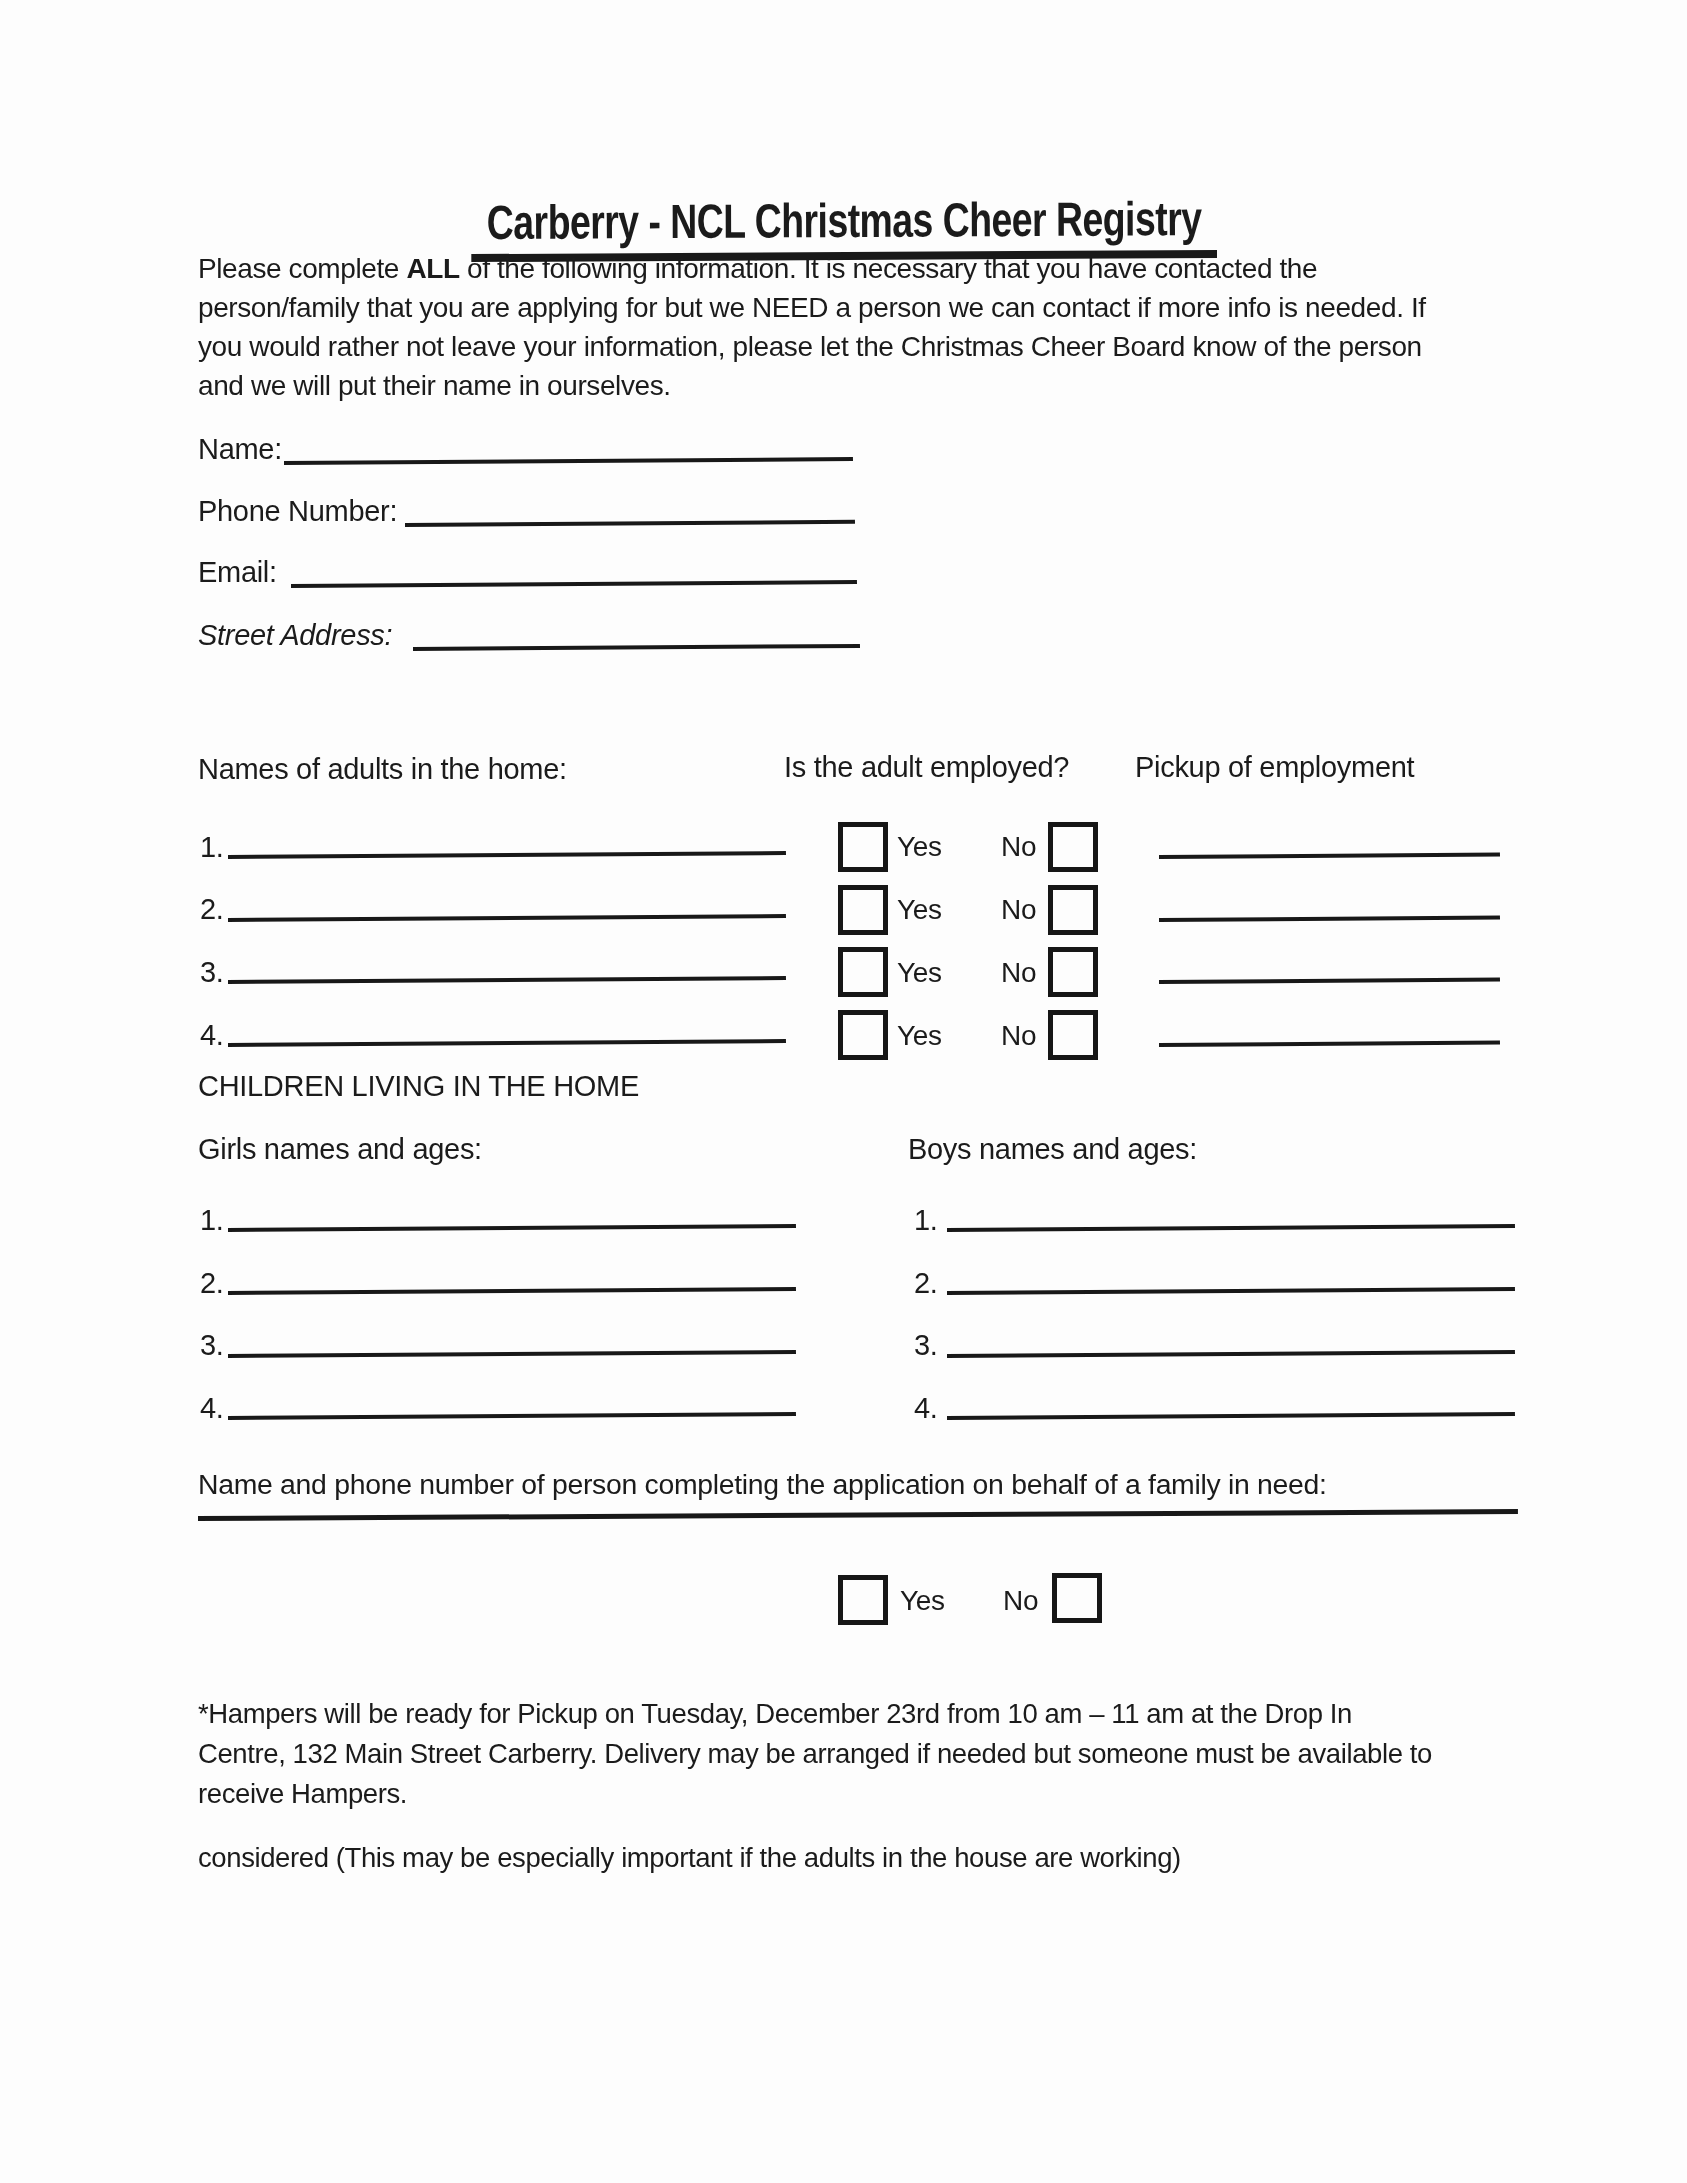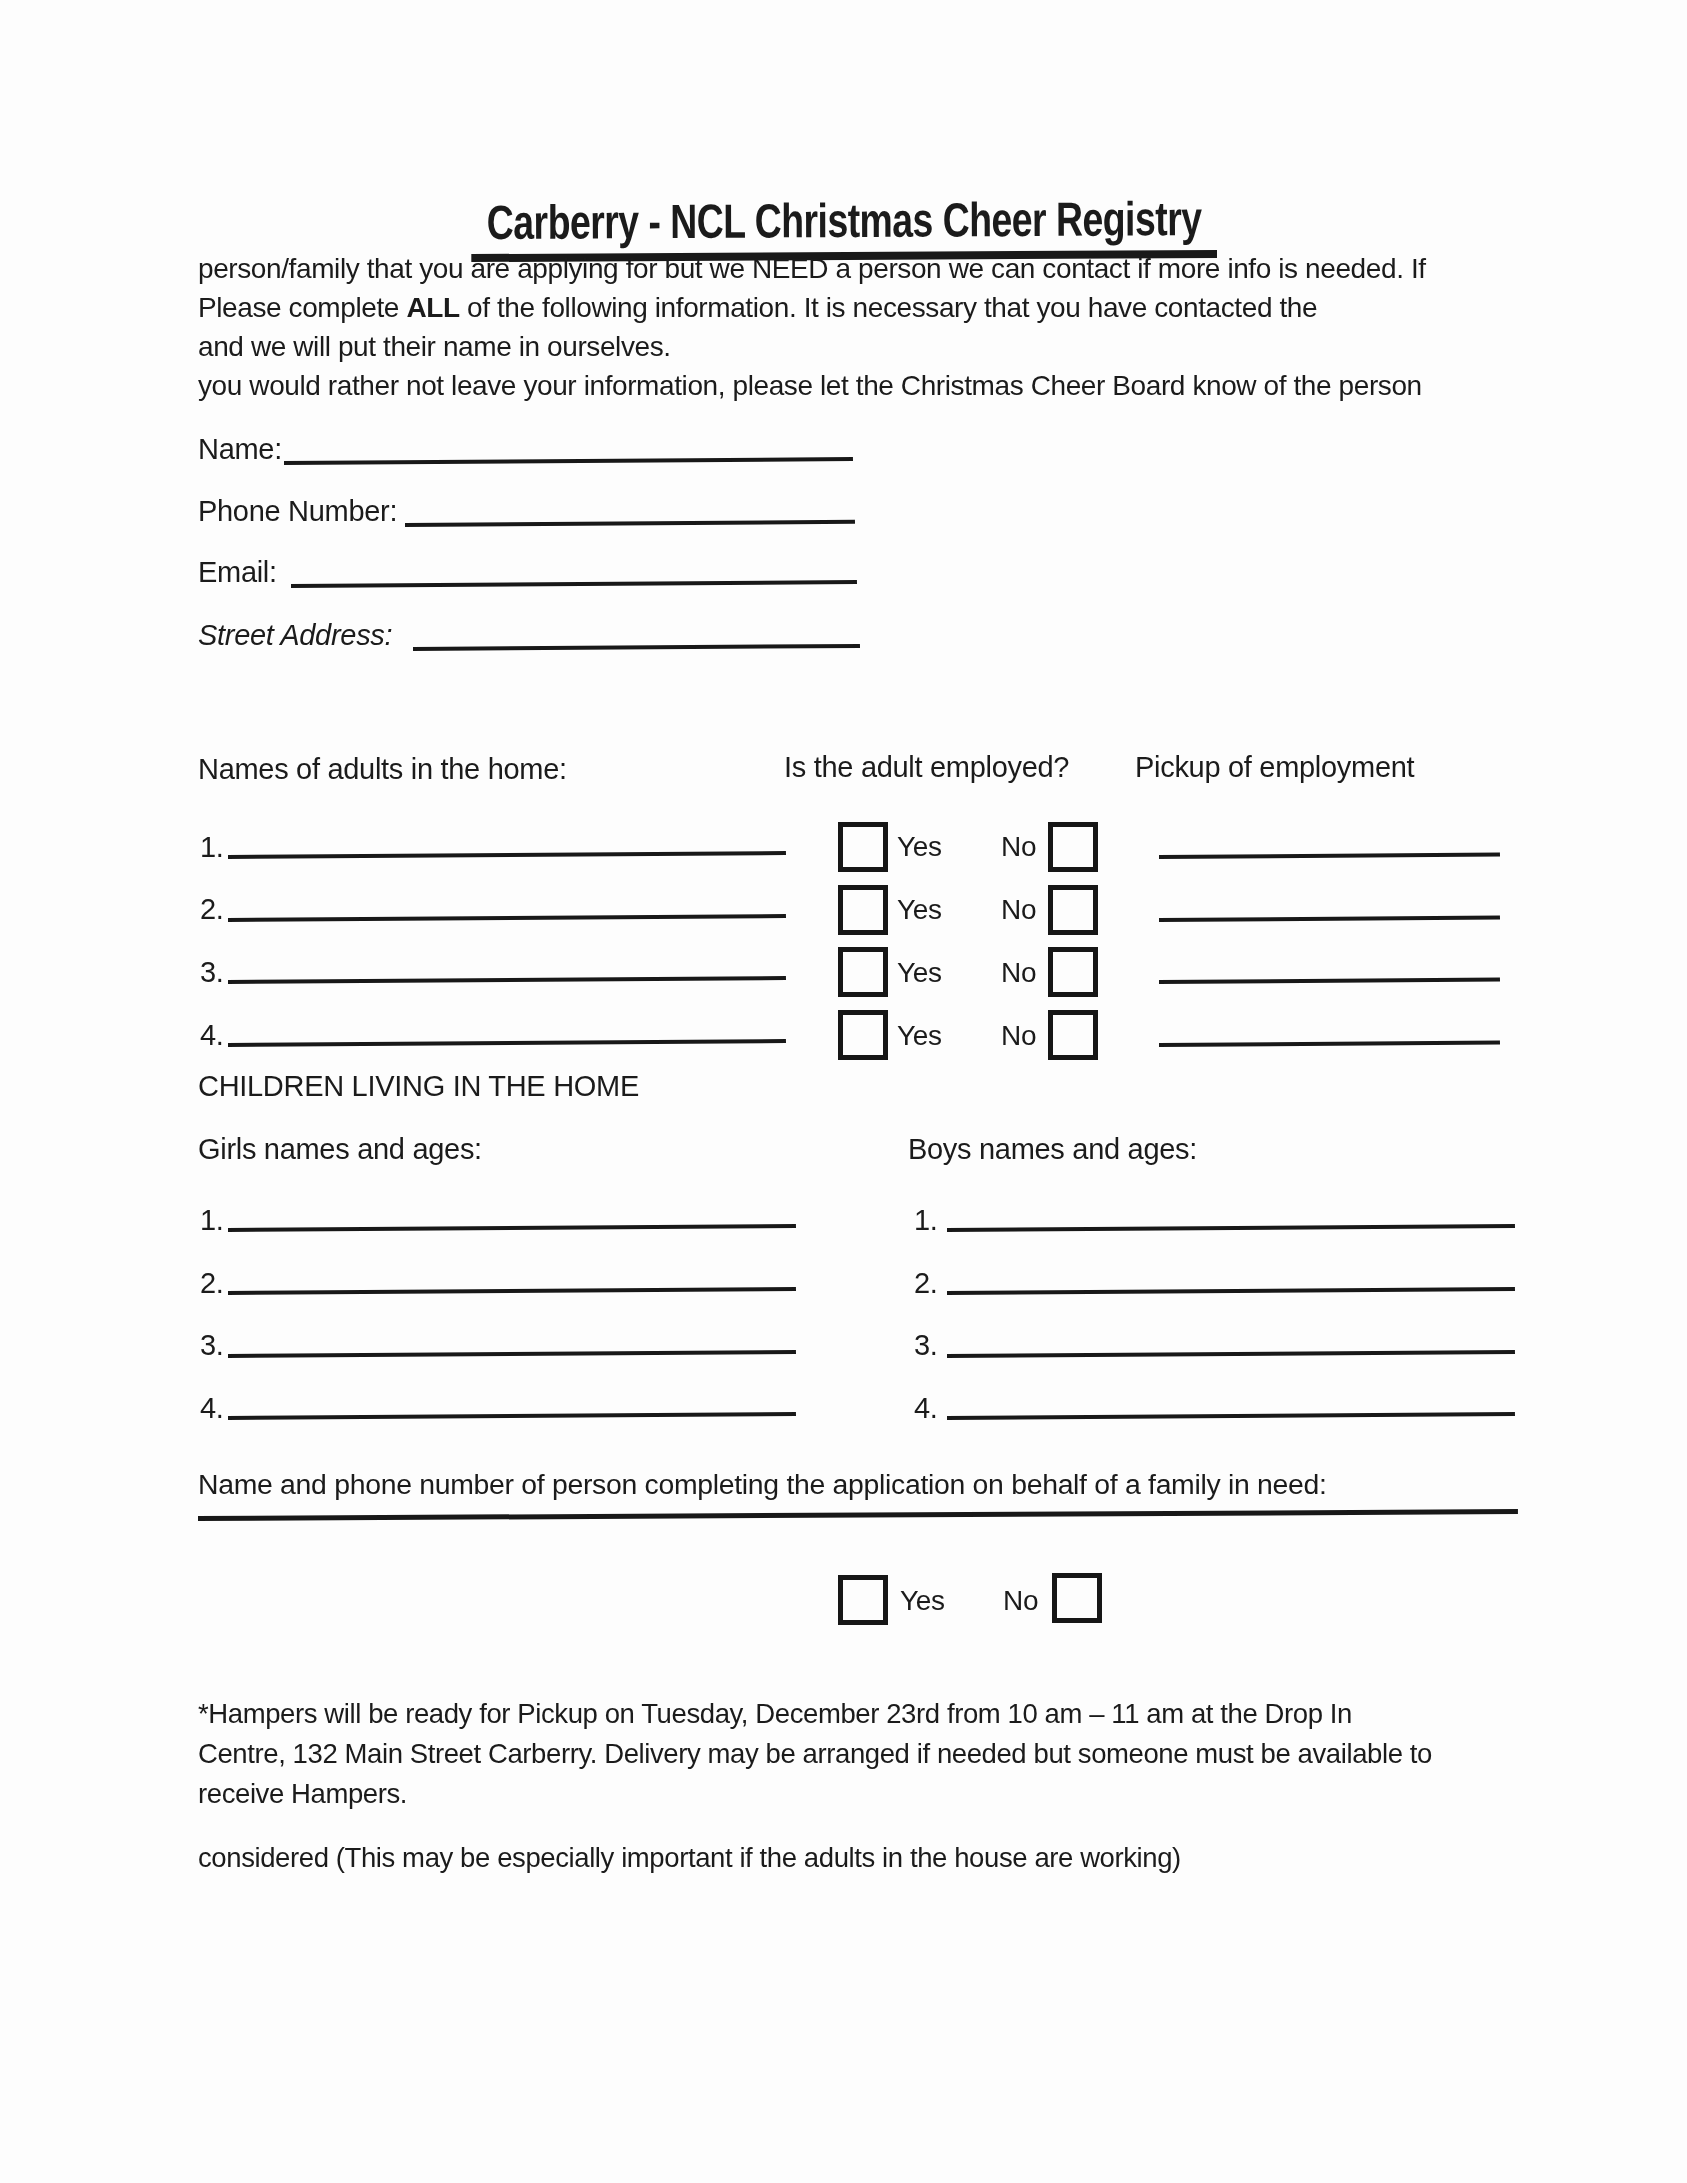--- a/index.html
+++ b/index.html
@@ -42,24 +42,24 @@
   .bold{font-weight:bold;}
 </style>
 </head>
 <body>
 
 <div class="page">
 
   <div class="title">Carberry - NCL Christmas Cheer Registry</div>
 
   <div class="para" style="left:198px;top:249px;font-size:28px;line-height:39px;">
+    <div><span>Please complete </span><span class="bold">ALL</span><span> of the following information. It is necessary that you have contacted the</span></div>
     <div>person/family that you are applying for but we NEED a person we can contact if more info is needed. If</div>
-    <div><span>Please complete </span><span class="bold">ALL</span><span> of the following information. It is necessary that you have contacted the</span></div>
+    <div>you would rather not leave your information, please let the Christmas Cheer Board know of the person</div>
     <div>and we will put their name in ourselves.</div>
-    <div>you would rather not leave your information, please let the Christmas Cheer Board know of the person</div>
   </div>
 
   <div class="txt fs44" style="left:198px;top:432px;">Name:</div>
   <div class="uline thick" style="left:284px;top:461px;width:569px;"></div>
 
   <div class="txt fs44" style="left:198px;top:494px;text-align:center;">Phone Number:</div>
   <div class="uline thick" style="left:405px;top:523px;width:450px;"></div>
 
   <div class="txt fs44" style="left:198px;top:555px;">Email:</div>
   <div class="uline thick" style="left:291px;top:584px;width:566px;"></div>

